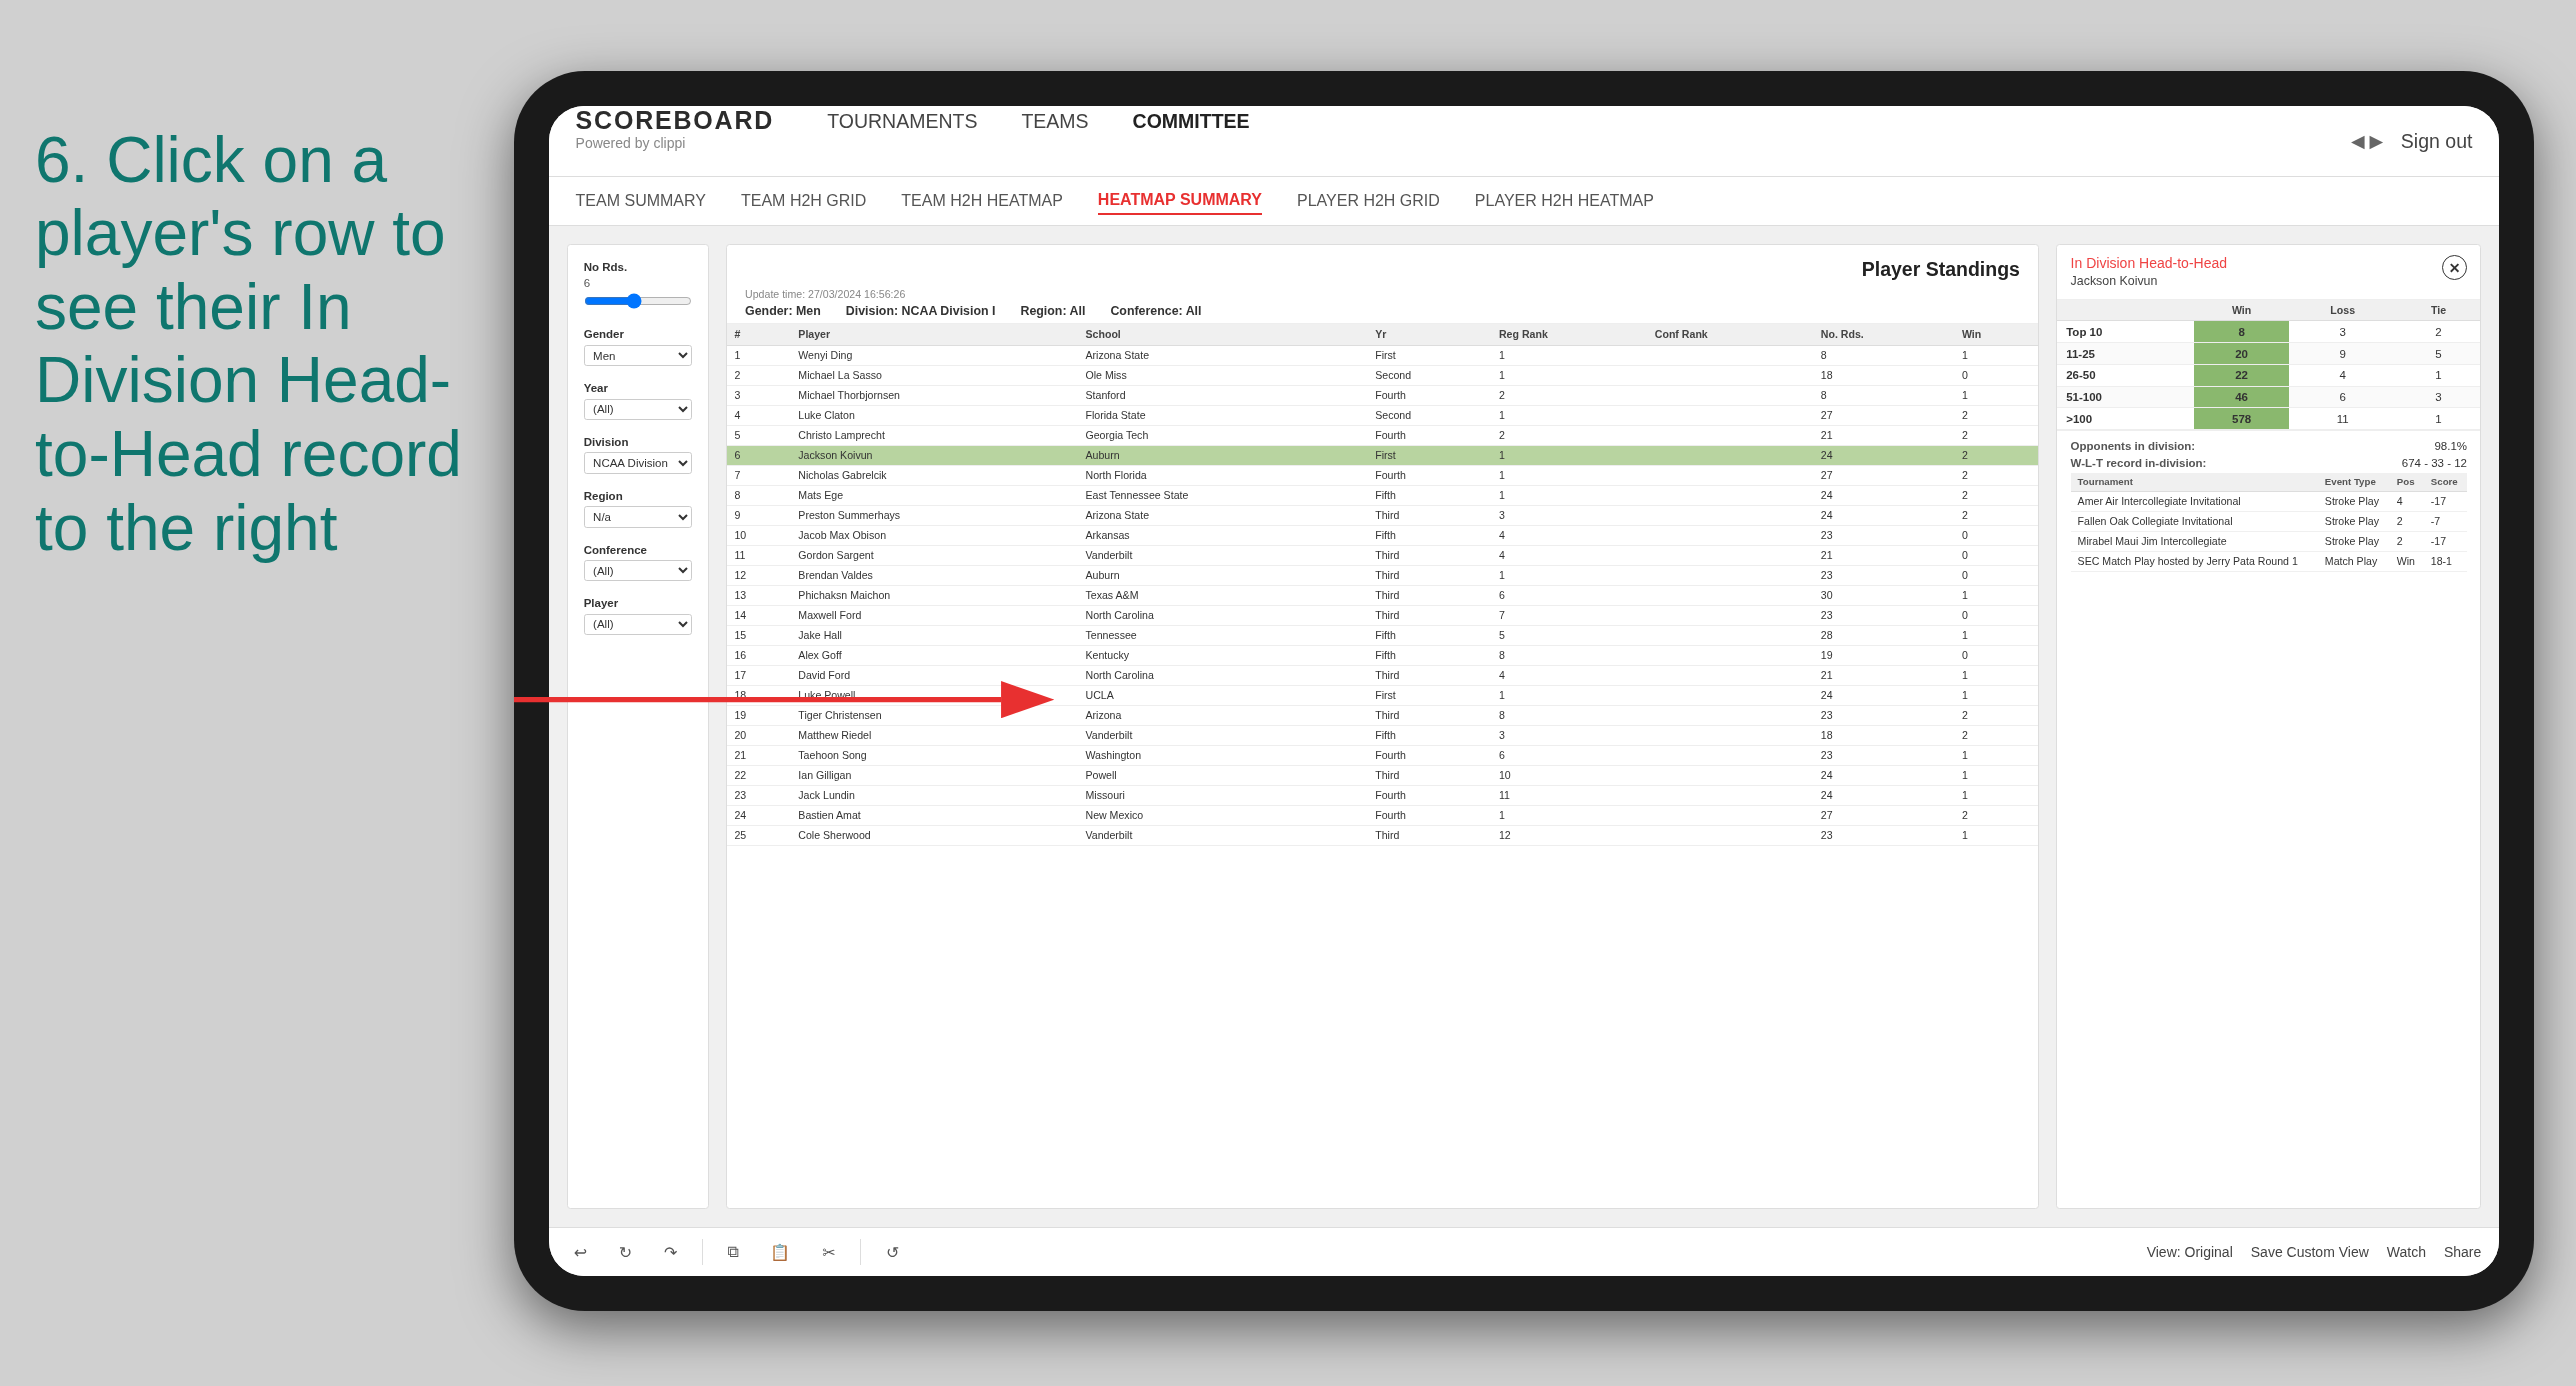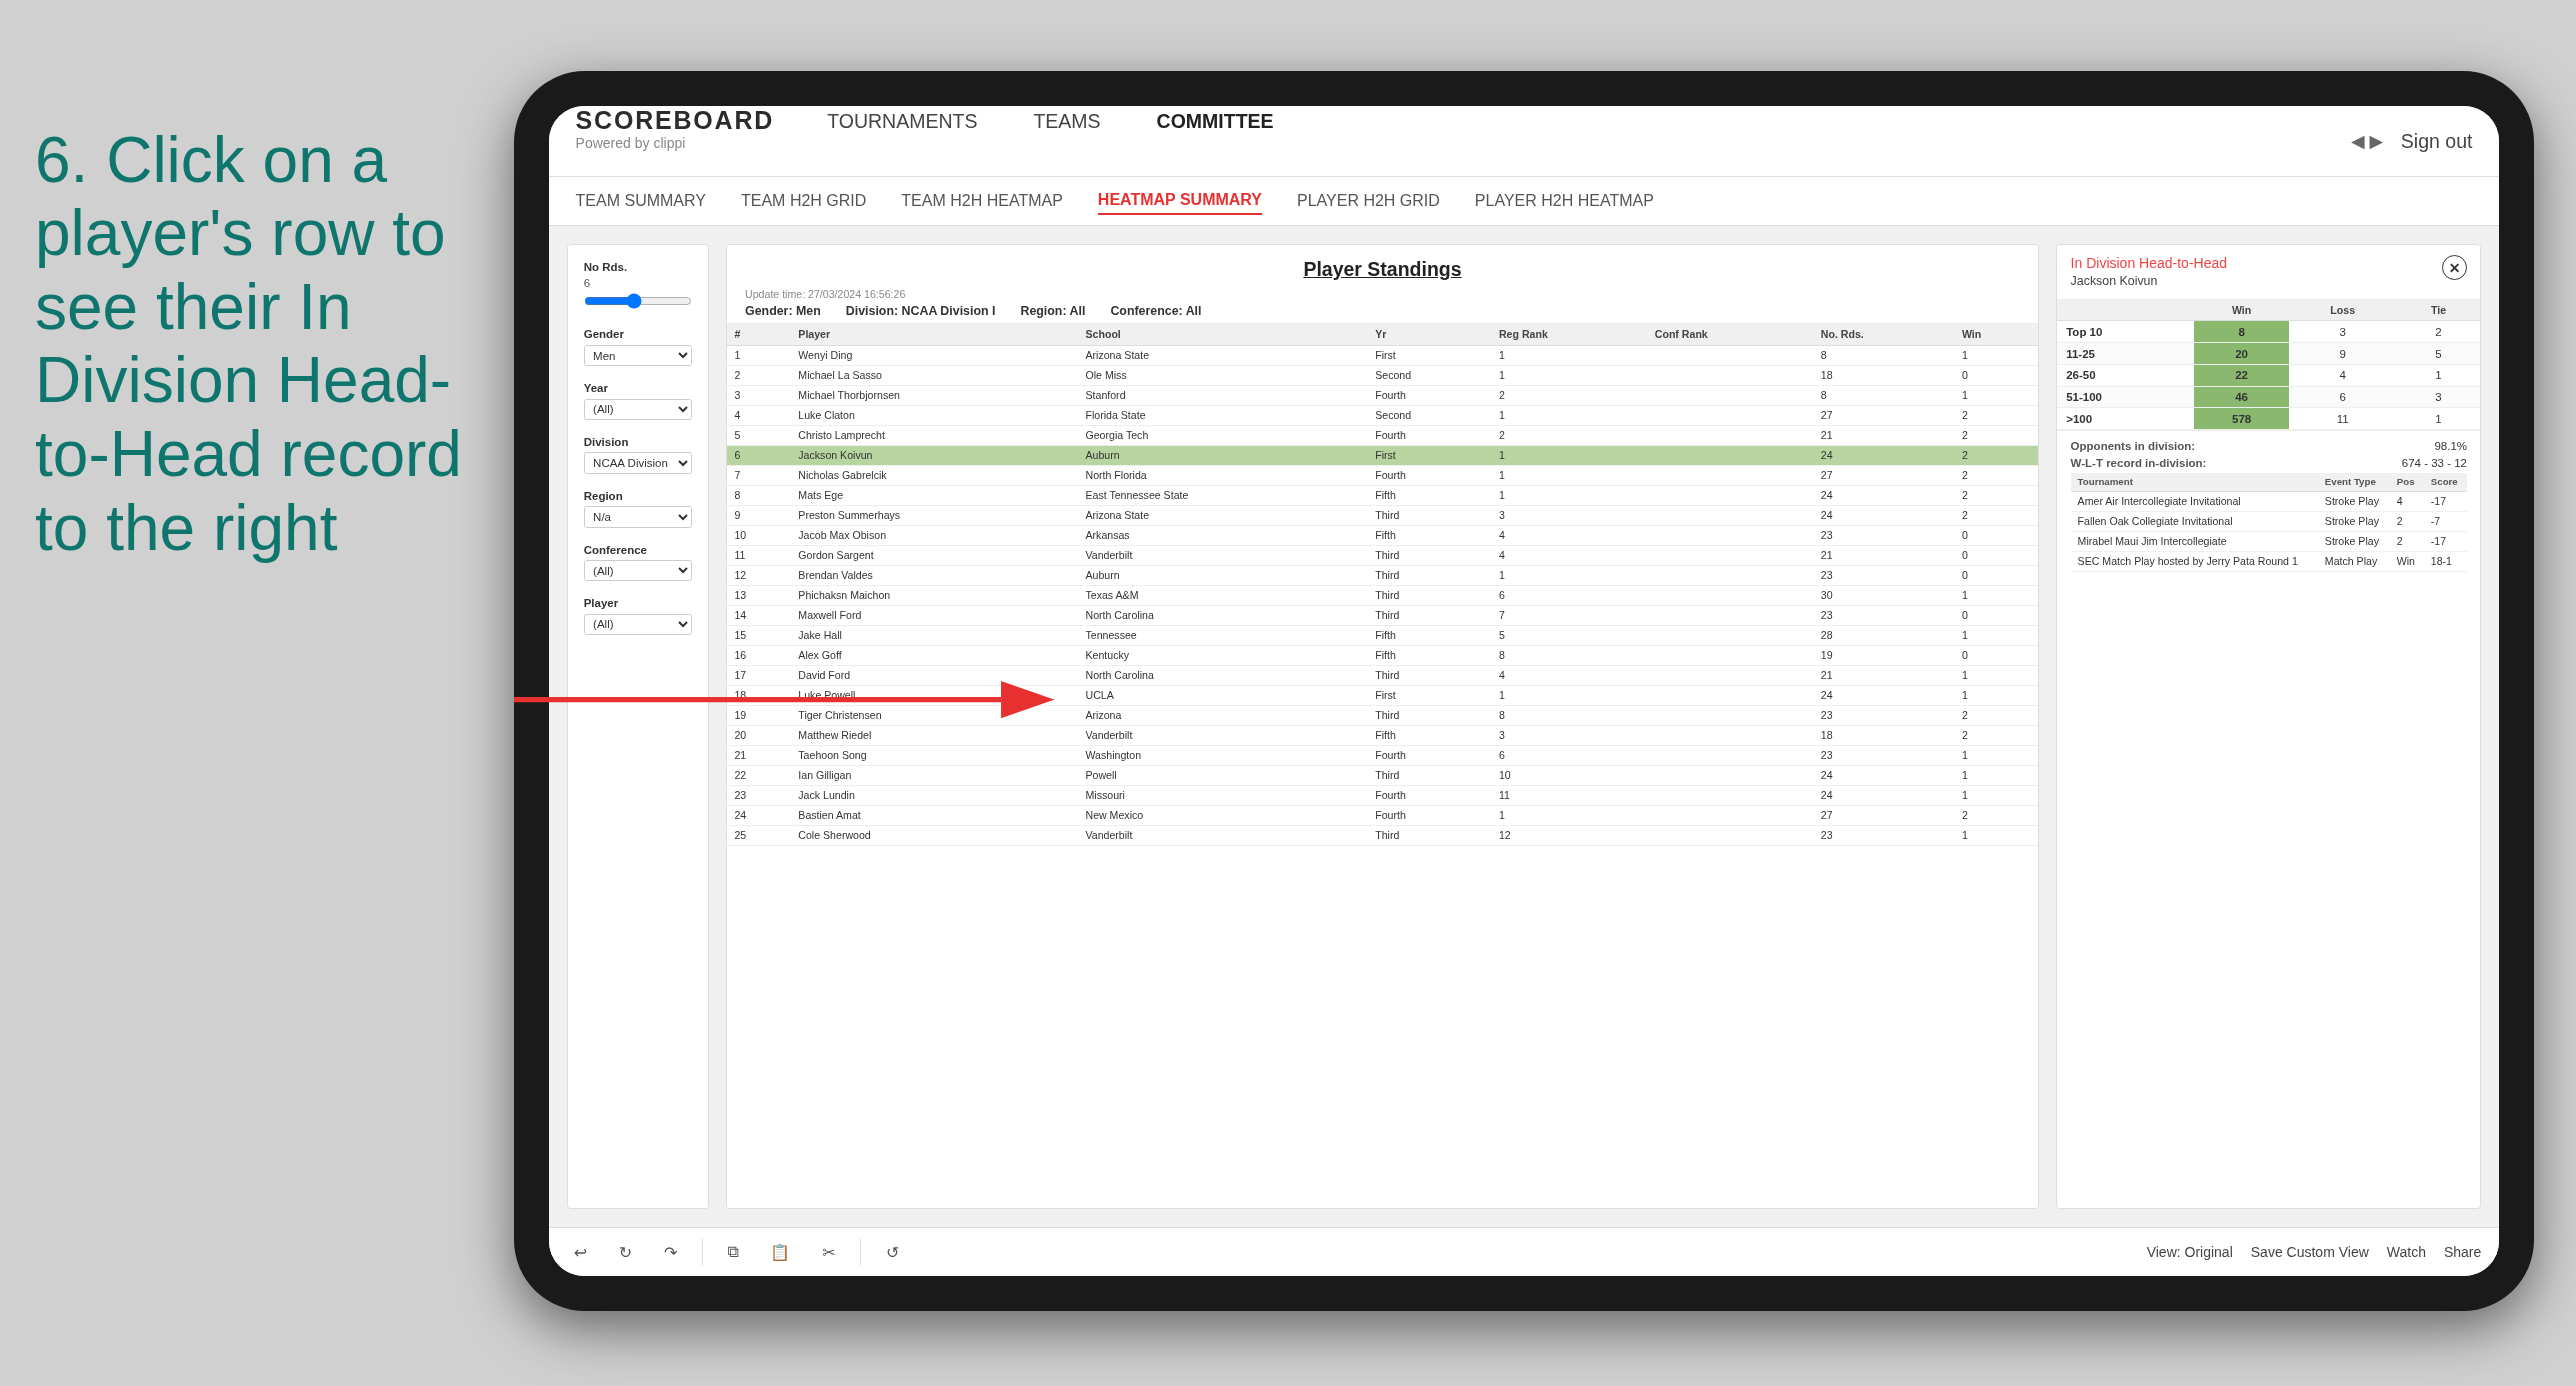--- a/index.html
+++ b/index.html
@@ -71,21 +71,21 @@
       letter-spacing: 1.8px;
     }
 
     .logo-powered {
       font-size: 14px;
       color: #888;
     }
 
     .nav-links {
       display: flex;
-      gap: 56px;
+      gap: 44px;
       flex: 1;
     }
 
     .nav-link {
       font-size: 19.5px;
       color: #444;
       text-decoration: none;
       padding: 4.4px 0;
       cursor: pointer;
     }
@@ -189,23 +189,22 @@
 
     .standings-header {
       padding: 13.3px 17.7px 4.4px;
       border-bottom: 0.9px solid #eee;
     }
 
     .standings-title {
       font-size: 19.5px;
       font-weight: 700;
       color: #222;
-      text-align: center;
+      text-align: right;
       margin-bottom: 7px;
-      text-decoration: underline;
     }
 
     .update-time {
       font-size: 10.6px;
       color: #888;
       margin-bottom: 4.4px;
     }
 
     .filter-row {
       display: flex;

